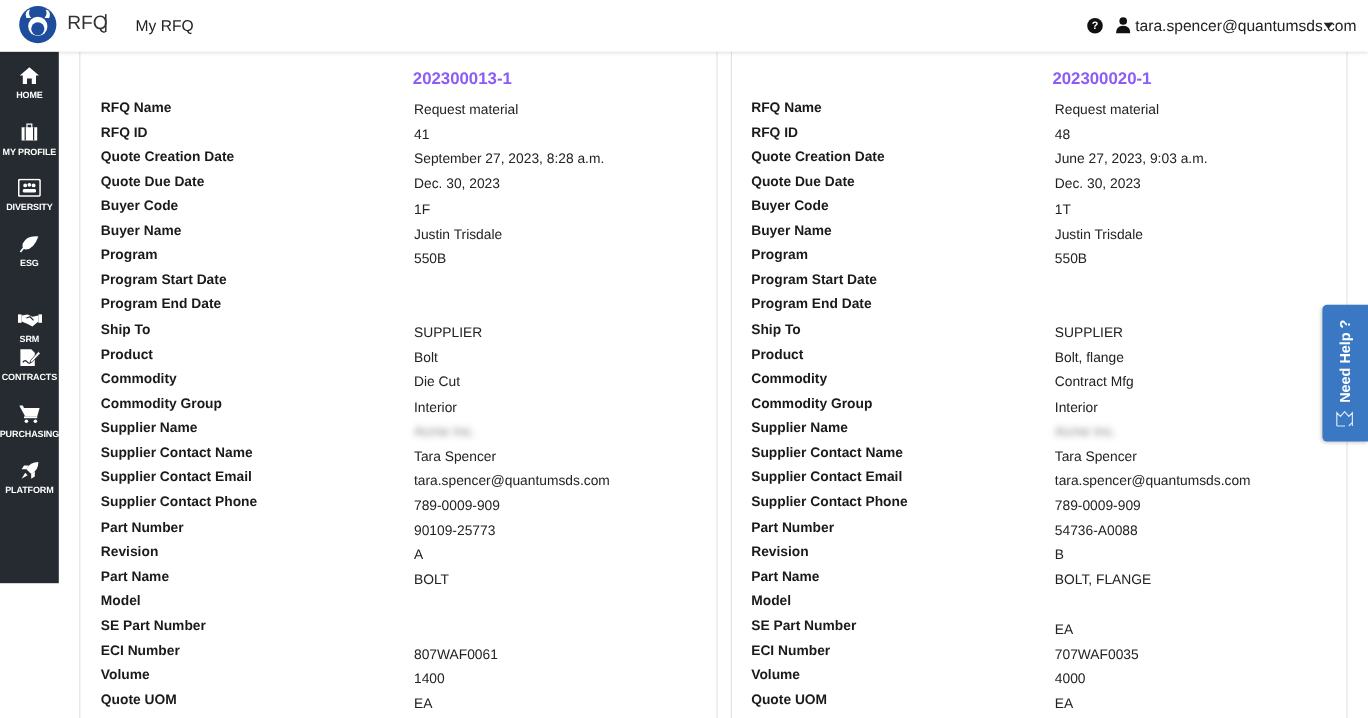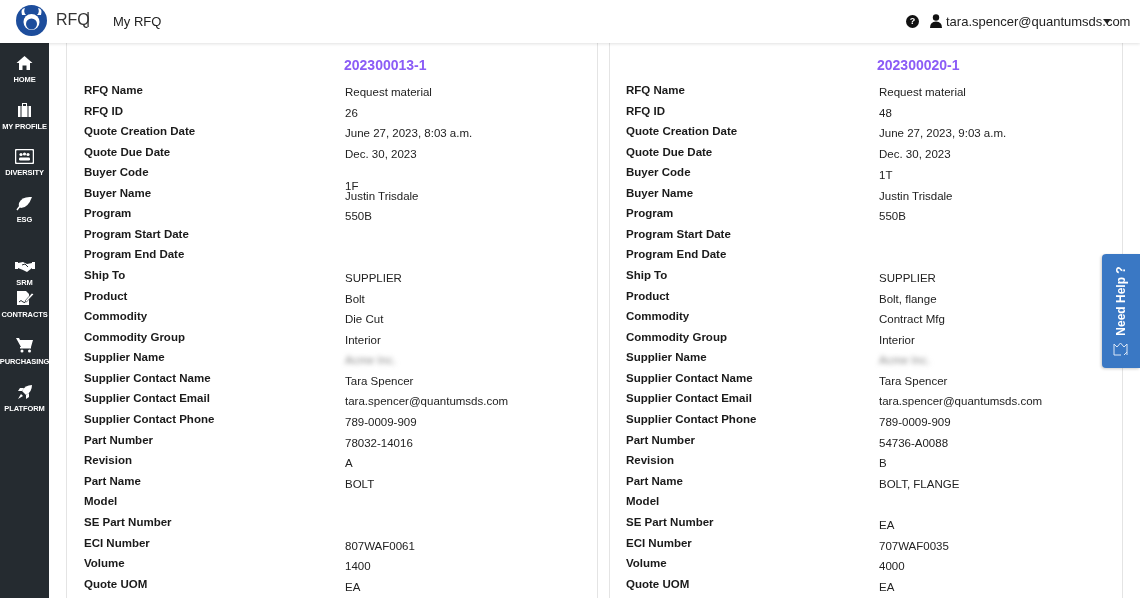--- a/index.html
+++ b/index.html
@@ -7,21 +7,21 @@
   .header { position: absolute; left: 0; top: 0; width: 1140px; height: 43px; background: #fff; box-shadow: 0 1px 3px rgba(0,0,0,0.12); z-index: 5; display: flex; align-items: center; }
   .logo { position: absolute; left: 16px; top: 5px; width: 31px; height: 31px; border-radius: 50%; background: #1d4d9c; overflow: hidden; }
   .app-title { position: absolute; left: 56px; top: 11px; font-size: 16px; color: #333; }
   .app-sep { position: absolute; left: 86px; top: 10px; font-size: 16px; color: #333; }
   .nav-link { position: absolute; left: 113px; top: 14px; font-size: 13px; color: #222; }
   .help-icon { position: absolute; left: 906px; top: 15px; width: 13px; height: 13px; border-radius: 50%; background: #111; color: #fff; font-size: 9px; font-weight: bold; text-align: center; line-height: 13px; }
   .user-icon { position: absolute; left: 930px; top: 14px; width: 12px; height: 14px; }
   .user-email { position: absolute; left: 946px; top: 14px; font-size: 13px; color: #222; }
   .caret { position: absolute; left: 1103px; top: 19px; width: 0; height: 0; border-left: 4px solid transparent; border-right: 4px solid transparent; border-top: 5px solid #222; }
 
-  .sidebar { position: absolute; left: 0; top: 43px; width: 49px; height: 555px; background: #252b30; }
+  .sidebar { position: absolute; left: 0; top: 43px; width: 49px; height: 443px; background: #252b30; }
   .side-item { position: absolute; left: 0; width: 49px; height: 46px; text-align: center; color: #fff; }
   .side-item svg { display: block; margin: 8px auto 0; }
   .side-label { display: block; font-size: 7.5px; font-weight: bold; color: #fff; margin-top: 4px; white-space: nowrap; letter-spacing: -0.1px; margin-left: -4px; margin-right: -4px; }
 
   .card { position: absolute; top: 43px; height: 560px; border-left: 1px solid #e4e4e4; border-right: 1px solid #e4e4e4; background: #fff; }
   .card1 { left: 66px; width: 532px; }
   .card2 { left: 609px; width: 514px; }
   .card-title { position: absolute; top: 14px; font-size: 14px; font-weight: bold; color: #8b5cf6; }
   .card1 .card-title { left: 277px; }
   .card2 .card-title { left: 267px; }
@@ -132,33 +132,33 @@
 </div>
 
 <div class="card card1">
   <div class="card-title">202300013-1</div>
   <div class="row" style="top:41px">
       <span class="lbl">RFQ Name</span>
       <span class="val" style="top:2px">Request material</span>
     </div>
   <div class="row" style="top:62px">
       <span class="lbl">RFQ ID</span>
-      <span class="val" style="top:2px">26</span>
+      <span class="val" style="top:2px">41</span>
     </div>
   <div class="row" style="top:82px">
       <span class="lbl">Quote Creation Date</span>
-      <span class="val" style="top:2px">June 27, 2023, 8:03 a.m.</span>
+      <span class="val" style="top:2px">September 27, 2023, 8:28 a.m.</span>
     </div>
   <div class="row" style="top:103px">
       <span class="lbl">Quote Due Date</span>
       <span class="val" style="top:2px">Dec. 30, 2023</span>
     </div>
   <div class="row" style="top:123px">
       <span class="lbl">Buyer Code</span>
-      <span class="val" style="top:14px">1F</span>
+      <span class="val" style="top:3px">1F</span>
     </div>
   <div class="row" style="top:144px">
       <span class="lbl">Buyer Name</span>
       <span class="val" style="top:3px">Justin Trisdale</span>
     </div>
   <div class="row" style="top:164px">
       <span class="lbl">Program</span>
       <span class="val" style="top:3px">550B</span>
     </div>
   <div class="row" style="top:185px">
@@ -196,21 +196,21 @@
   <div class="row" style="top:349px">
       <span class="lbl">Supplier Contact Email</span>
       <span class="val" style="top:3px">tara.spencer@quantumsds.com</span>
     </div>
   <div class="row" style="top:370px">
       <span class="lbl">Supplier Contact Phone</span>
       <span class="val" style="top:3px">789-0009-909</span>
     </div>
   <div class="row" style="top:391px">
       <span class="lbl">Part Number</span>
-      <span class="val" style="top:3px">78032-14016</span>
+      <span class="val" style="top:3px">90109-25773</span>
     </div>
   <div class="row" style="top:411px">
       <span class="lbl">Revision</span>
       <span class="val" style="top:3px">A</span>
     </div>
   <div class="row" style="top:432px">
       <span class="lbl">Part Name</span>
       <span class="val" style="top:3px">BOLT</span>
     </div>
   <div class="row" style="top:452px">

